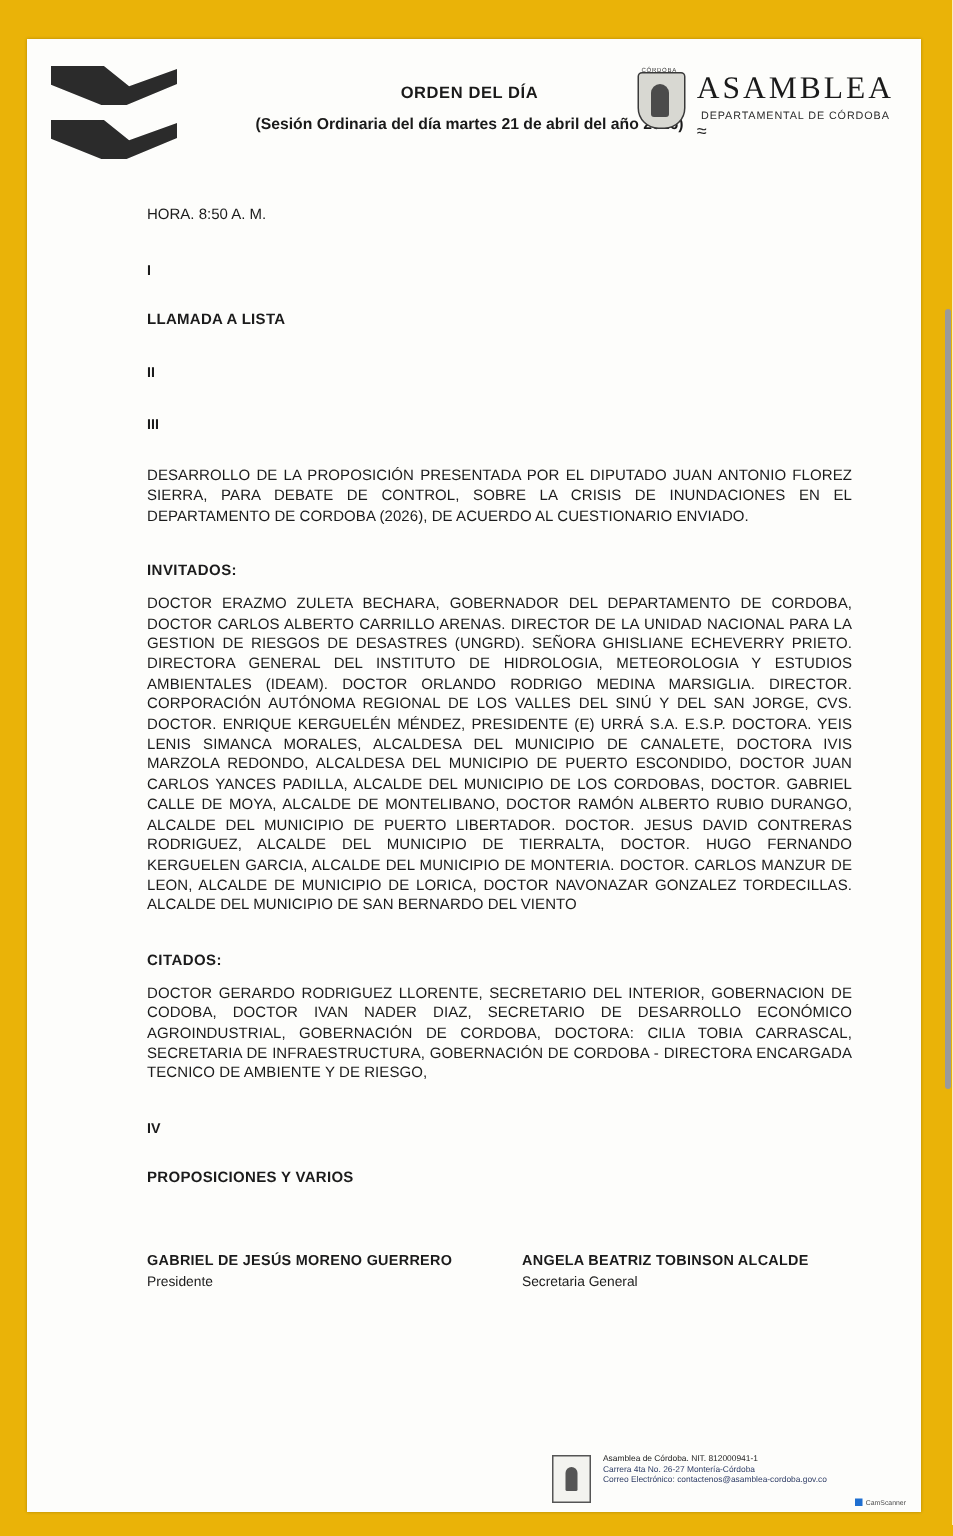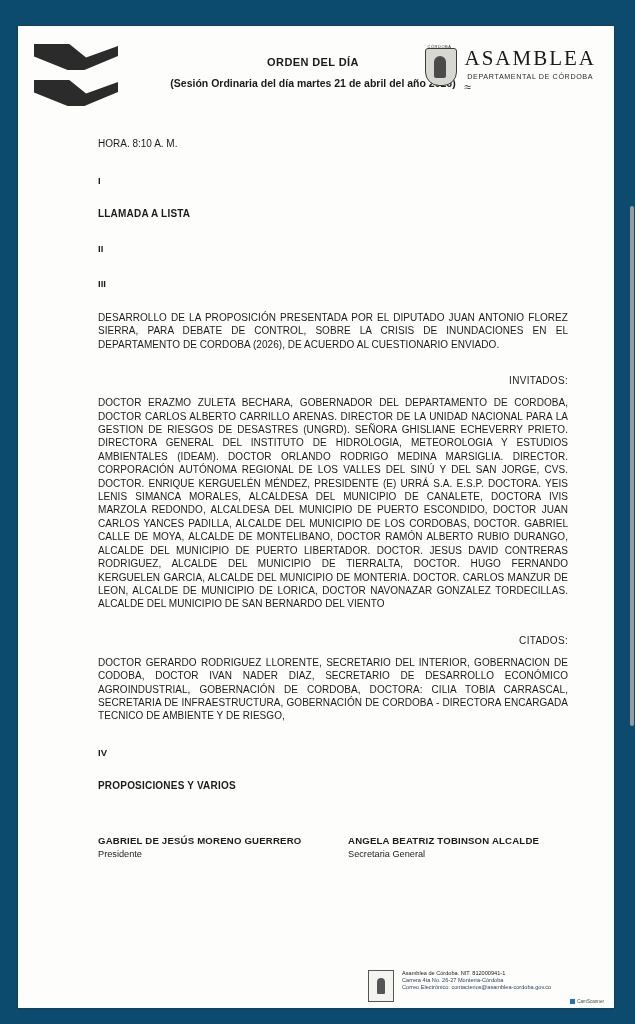--- a/index.html
+++ b/index.html
@@ -12,21 +12,21 @@
     height: 1024px;
     font-family: "Liberation Sans", sans-serif;
     overflow: hidden;
     position: relative;
   }
   .page {
     position: absolute;
     left: 0; top: 0;
     width: 635px;
     height: 1024px;
-    background: #0c4a6e;
+    background: #eab308;
   }
   .sheet {
     position: absolute;
     left: 18px;
     top: 26px;
     width: 596px;
     height: 982px;
     background: #fdfdfb;
     box-shadow: 0 0 2px rgba(0,0,0,0.25);
   }
@@ -165,26 +165,25 @@
   .para {
     font-size: 10px;
     line-height: 13.4px;
     color: #1b1b1b;
     text-align: justify;
     font-weight: normal;
     letter-spacing: 0.05px;
   }
   .section-label {
     font-size: 10px;
-    font-weight: normal;
+    font-weight: bold;
     color: #1b1b1b;
     margin-top: 24px;
     margin-bottom: 10px;
     letter-spacing: 0.3px;
-    text-align: right;
   }
   .signatures {
     margin-top: 44px;
     display: flex;
     gap: 30px;
     justify-content: center;
   }
   .sig {
     width: 230px;
   }
@@ -269,21 +268,21 @@
         <div class="brand-text">
           <div class="brand-name">ASAMBLEA</div>
           <div class="brand-sub">DEPARTAMENTAL DE CÓRDOBA</div>
           <div class="brand-wave">≈</div>
         </div>
       </div>
     </div>
 
     <div class="body-wrap">
 
-      <div class="hora">HORA. 8:10 A. M.</div>
+      <div class="hora">HORA. 8:50 A. M.</div>
 
       <div class="numeral">I</div>
       <div class="item-heading">LLAMADA A LISTA</div>
 
       <div class="numeral">II</div>
 
       <div class="numeral">III</div>
       <div class="para">DESARROLLO DE LA PROPOSICIÓN PRESENTADA POR EL DIPUTADO JUAN ANTONIO FLOREZ SIERRA, PARA DEBATE DE CONTROL, SOBRE LA CRISIS DE INUNDACIONES EN EL DEPARTAMENTO DE CORDOBA (2026), DE ACUERDO AL CUESTIONARIO ENVIADO.</div>
 
       <div class="section-label">INVITADOS:</div>

